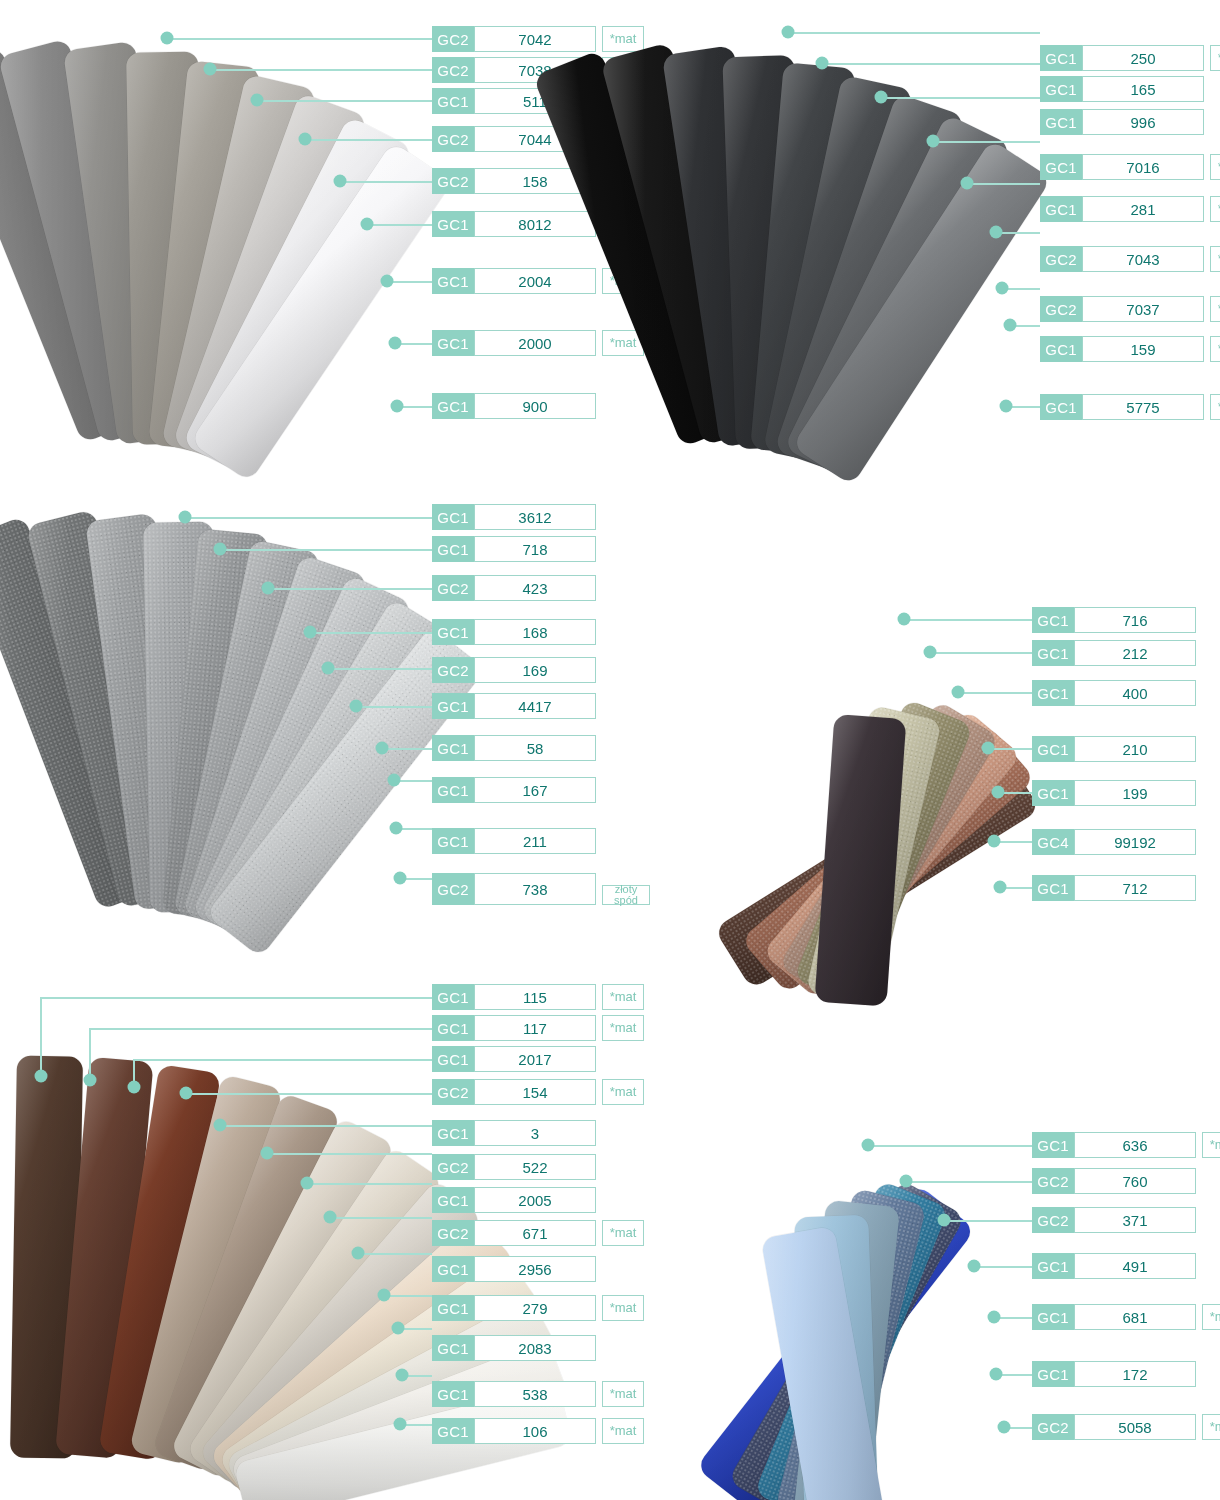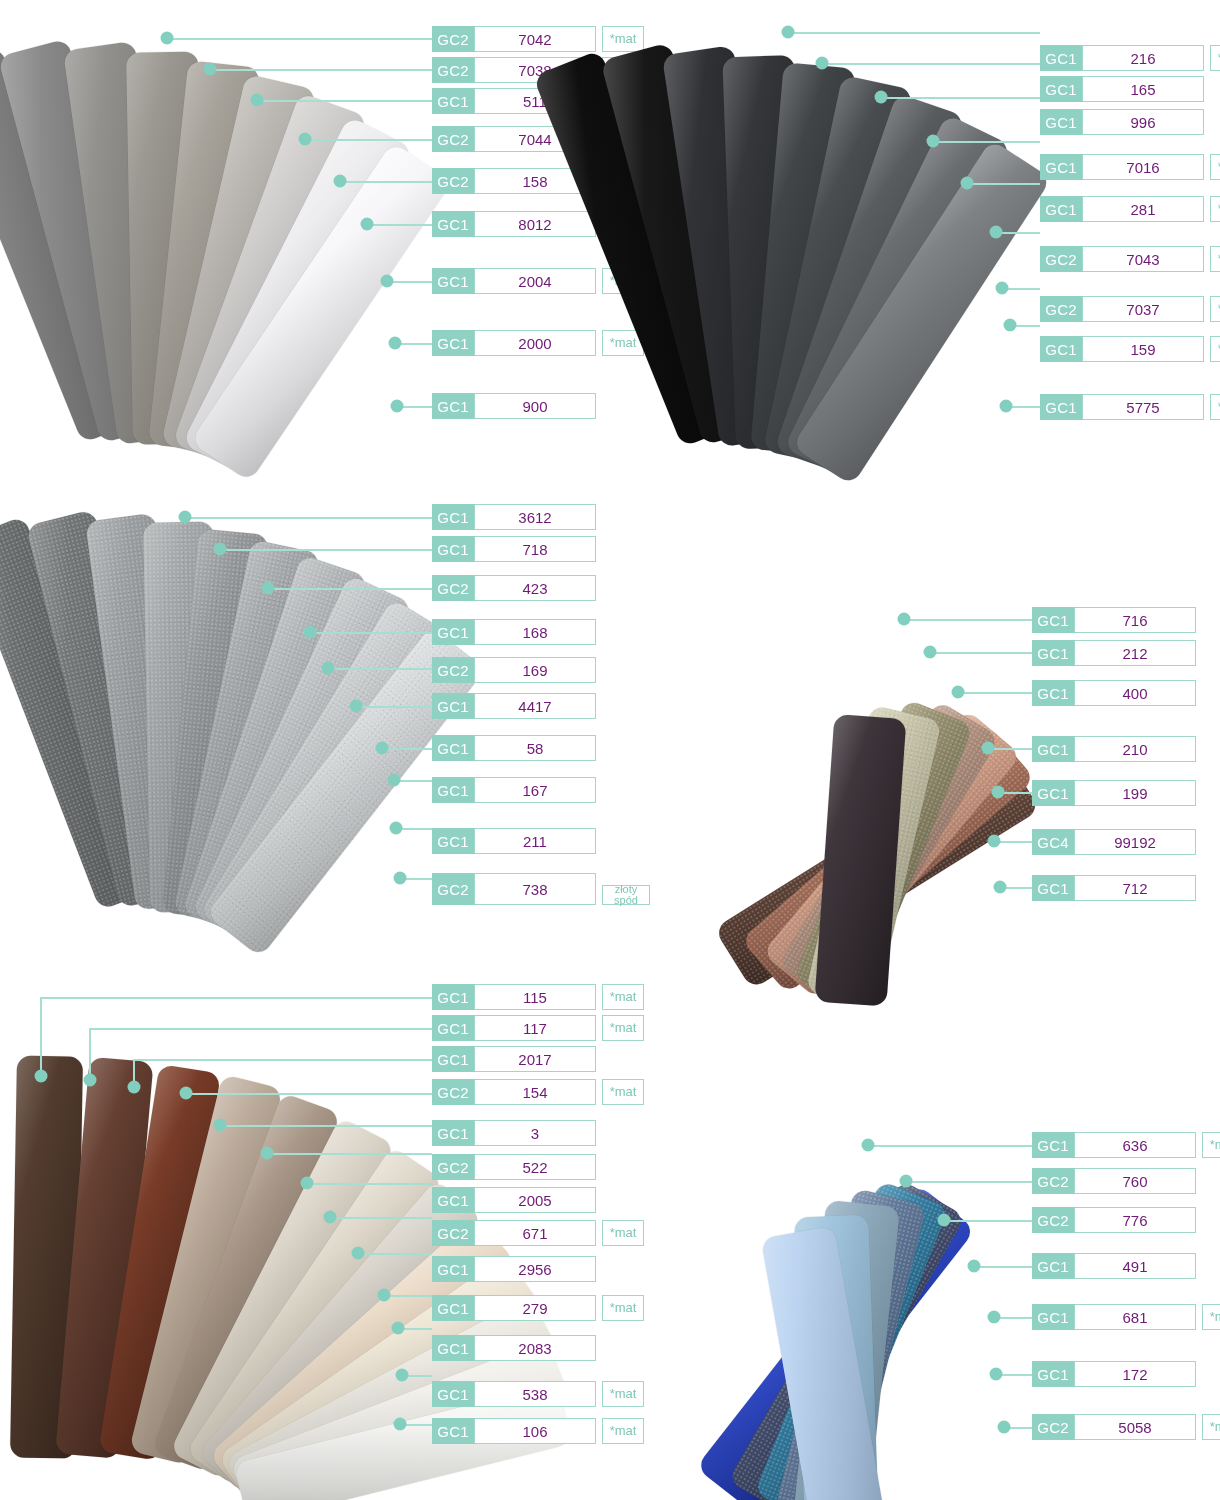--- a/index.html
+++ b/index.html
@@ -37,21 +37,21 @@
   .row{
     position:absolute;display:flex;align-items:stretch;height:26px;
   }
   .gc{
     width:42px;background:#8fd2c3;color:#ffffff;
     font-size:15px;letter-spacing:.2px;
     display:flex;align-items:center;justify-content:center;
   }
   .code{
     width:120px;border:1px solid #9fd6ca;background:#ffffff;
-    color:#701a75;font-size:15px;
+    color:#0f766e;font-size:15px;
     display:flex;align-items:center;justify-content:center;
   }
   .tag{
     margin-left:6px;min-width:34px;padding:0 3px;
     border:1px solid #9fd6ca;background:#ffffff;color:#7ec7b6;
     font-size:13px;display:flex;align-items:center;justify-content:center;
     line-height:1.02;text-align:center;white-space:pre-line;
   }
   .tag.two{font-size:11px;min-width:40px;margin-top:12px;}
 
@@ -170,21 +170,21 @@
   <div class="dot" style="left:396px;top:232px;"></div>
   <div class="lead h" style="left:402px;top:288px;width:38px;"></div>
   <div class="dot" style="left:402px;top:288px;"></div>
   <div class="lead h" style="left:410px;top:325px;width:30px;"></div>
   <div class="dot" style="left:410px;top:325px;"></div>
   <div class="lead h" style="left:406px;top:406px;width:34px;"></div>
   <div class="dot" style="left:406px;top:406px;"></div>
 
   <div class="row" style="left:440px;top:45px;">
     <div class="gc">GC1</div>
-    <div class="code">216</div>
+    <div class="code">250</div>
     <div class="tag">*mat</div>
   </div>
   <div class="row" style="left:440px;top:76px;">
     <div class="gc">GC1</div>
     <div class="code">165</div>
   </div>
   <div class="row" style="left:440px;top:109px;">
     <div class="gc">GC1</div>
     <div class="code">996</div>
   </div>
@@ -496,21 +496,21 @@
     <div class="gc">GC1</div>
     <div class="code">636</div>
     <div class="tag">*mat</div>
   </div>
   <div class="row" style="left:432px;top:88px;">
     <div class="gc">GC2</div>
     <div class="code">760</div>
   </div>
   <div class="row" style="left:432px;top:127px;">
     <div class="gc">GC2</div>
-    <div class="code">776</div>
+    <div class="code">371</div>
   </div>
   <div class="row" style="left:432px;top:173px;">
     <div class="gc">GC1</div>
     <div class="code">491</div>
   </div>
   <div class="row" style="left:432px;top:224px;">
     <div class="gc">GC1</div>
     <div class="code">681</div>
     <div class="tag">*mat</div>
   </div>

